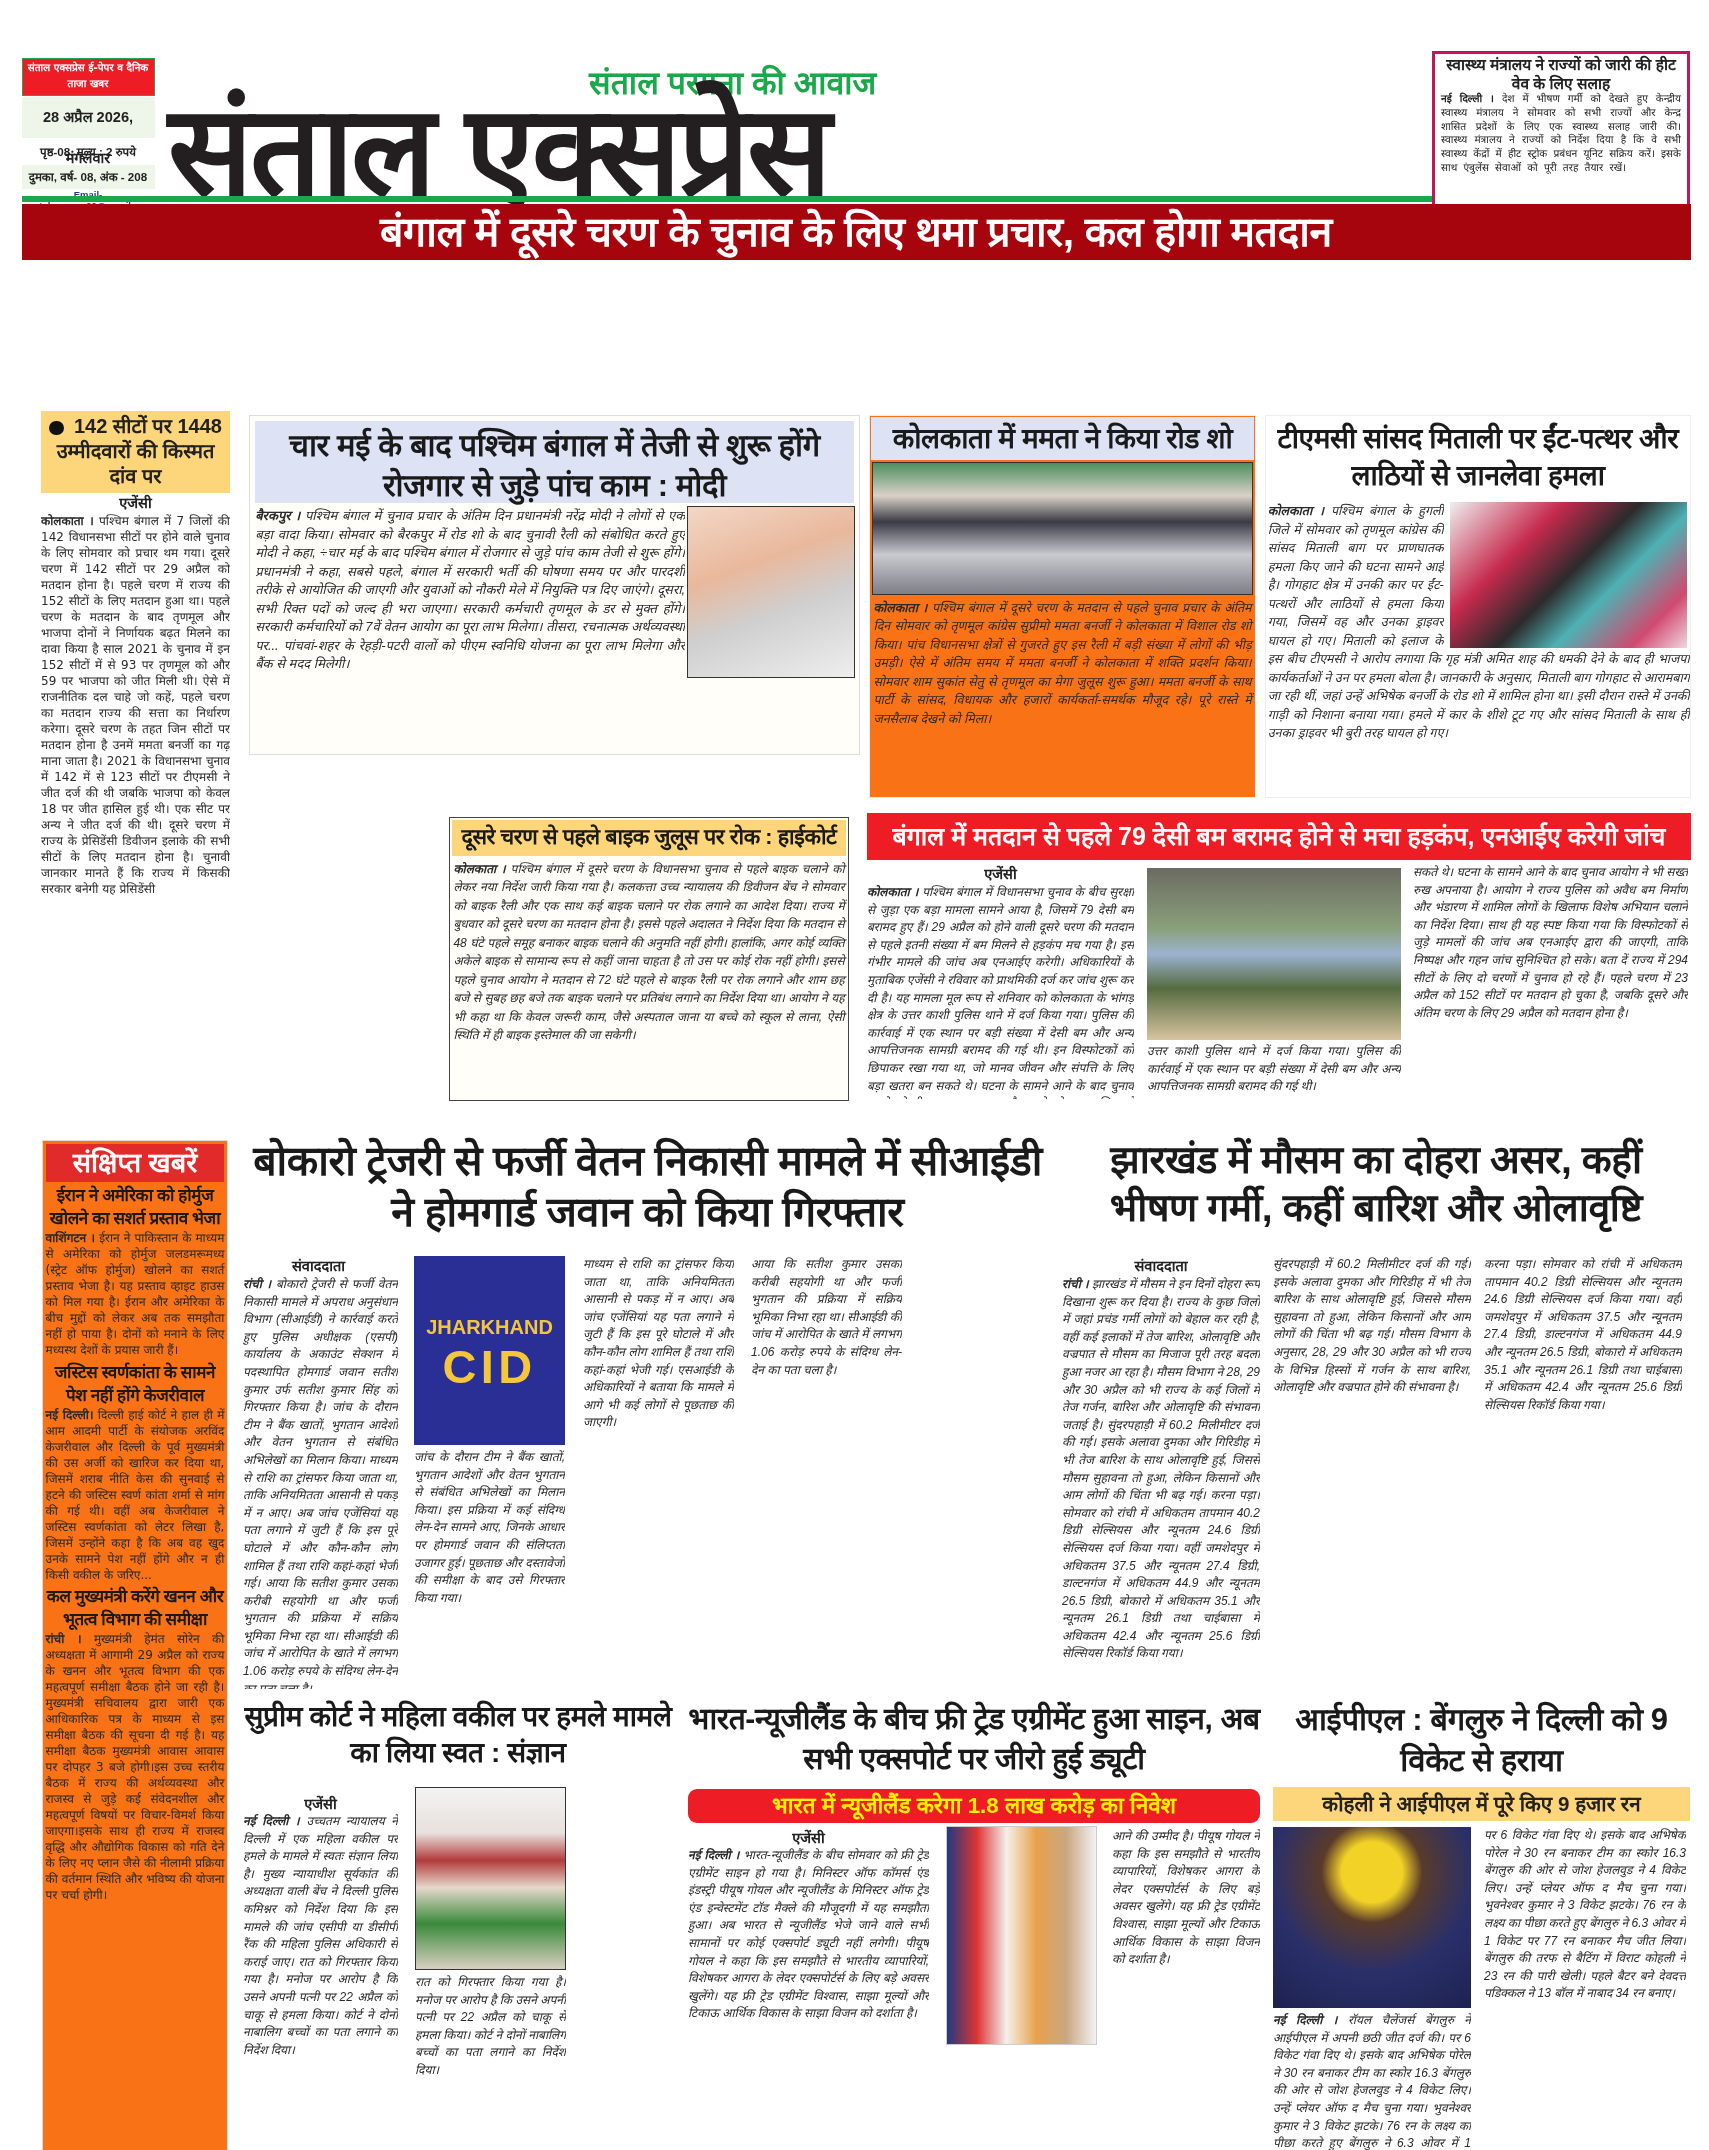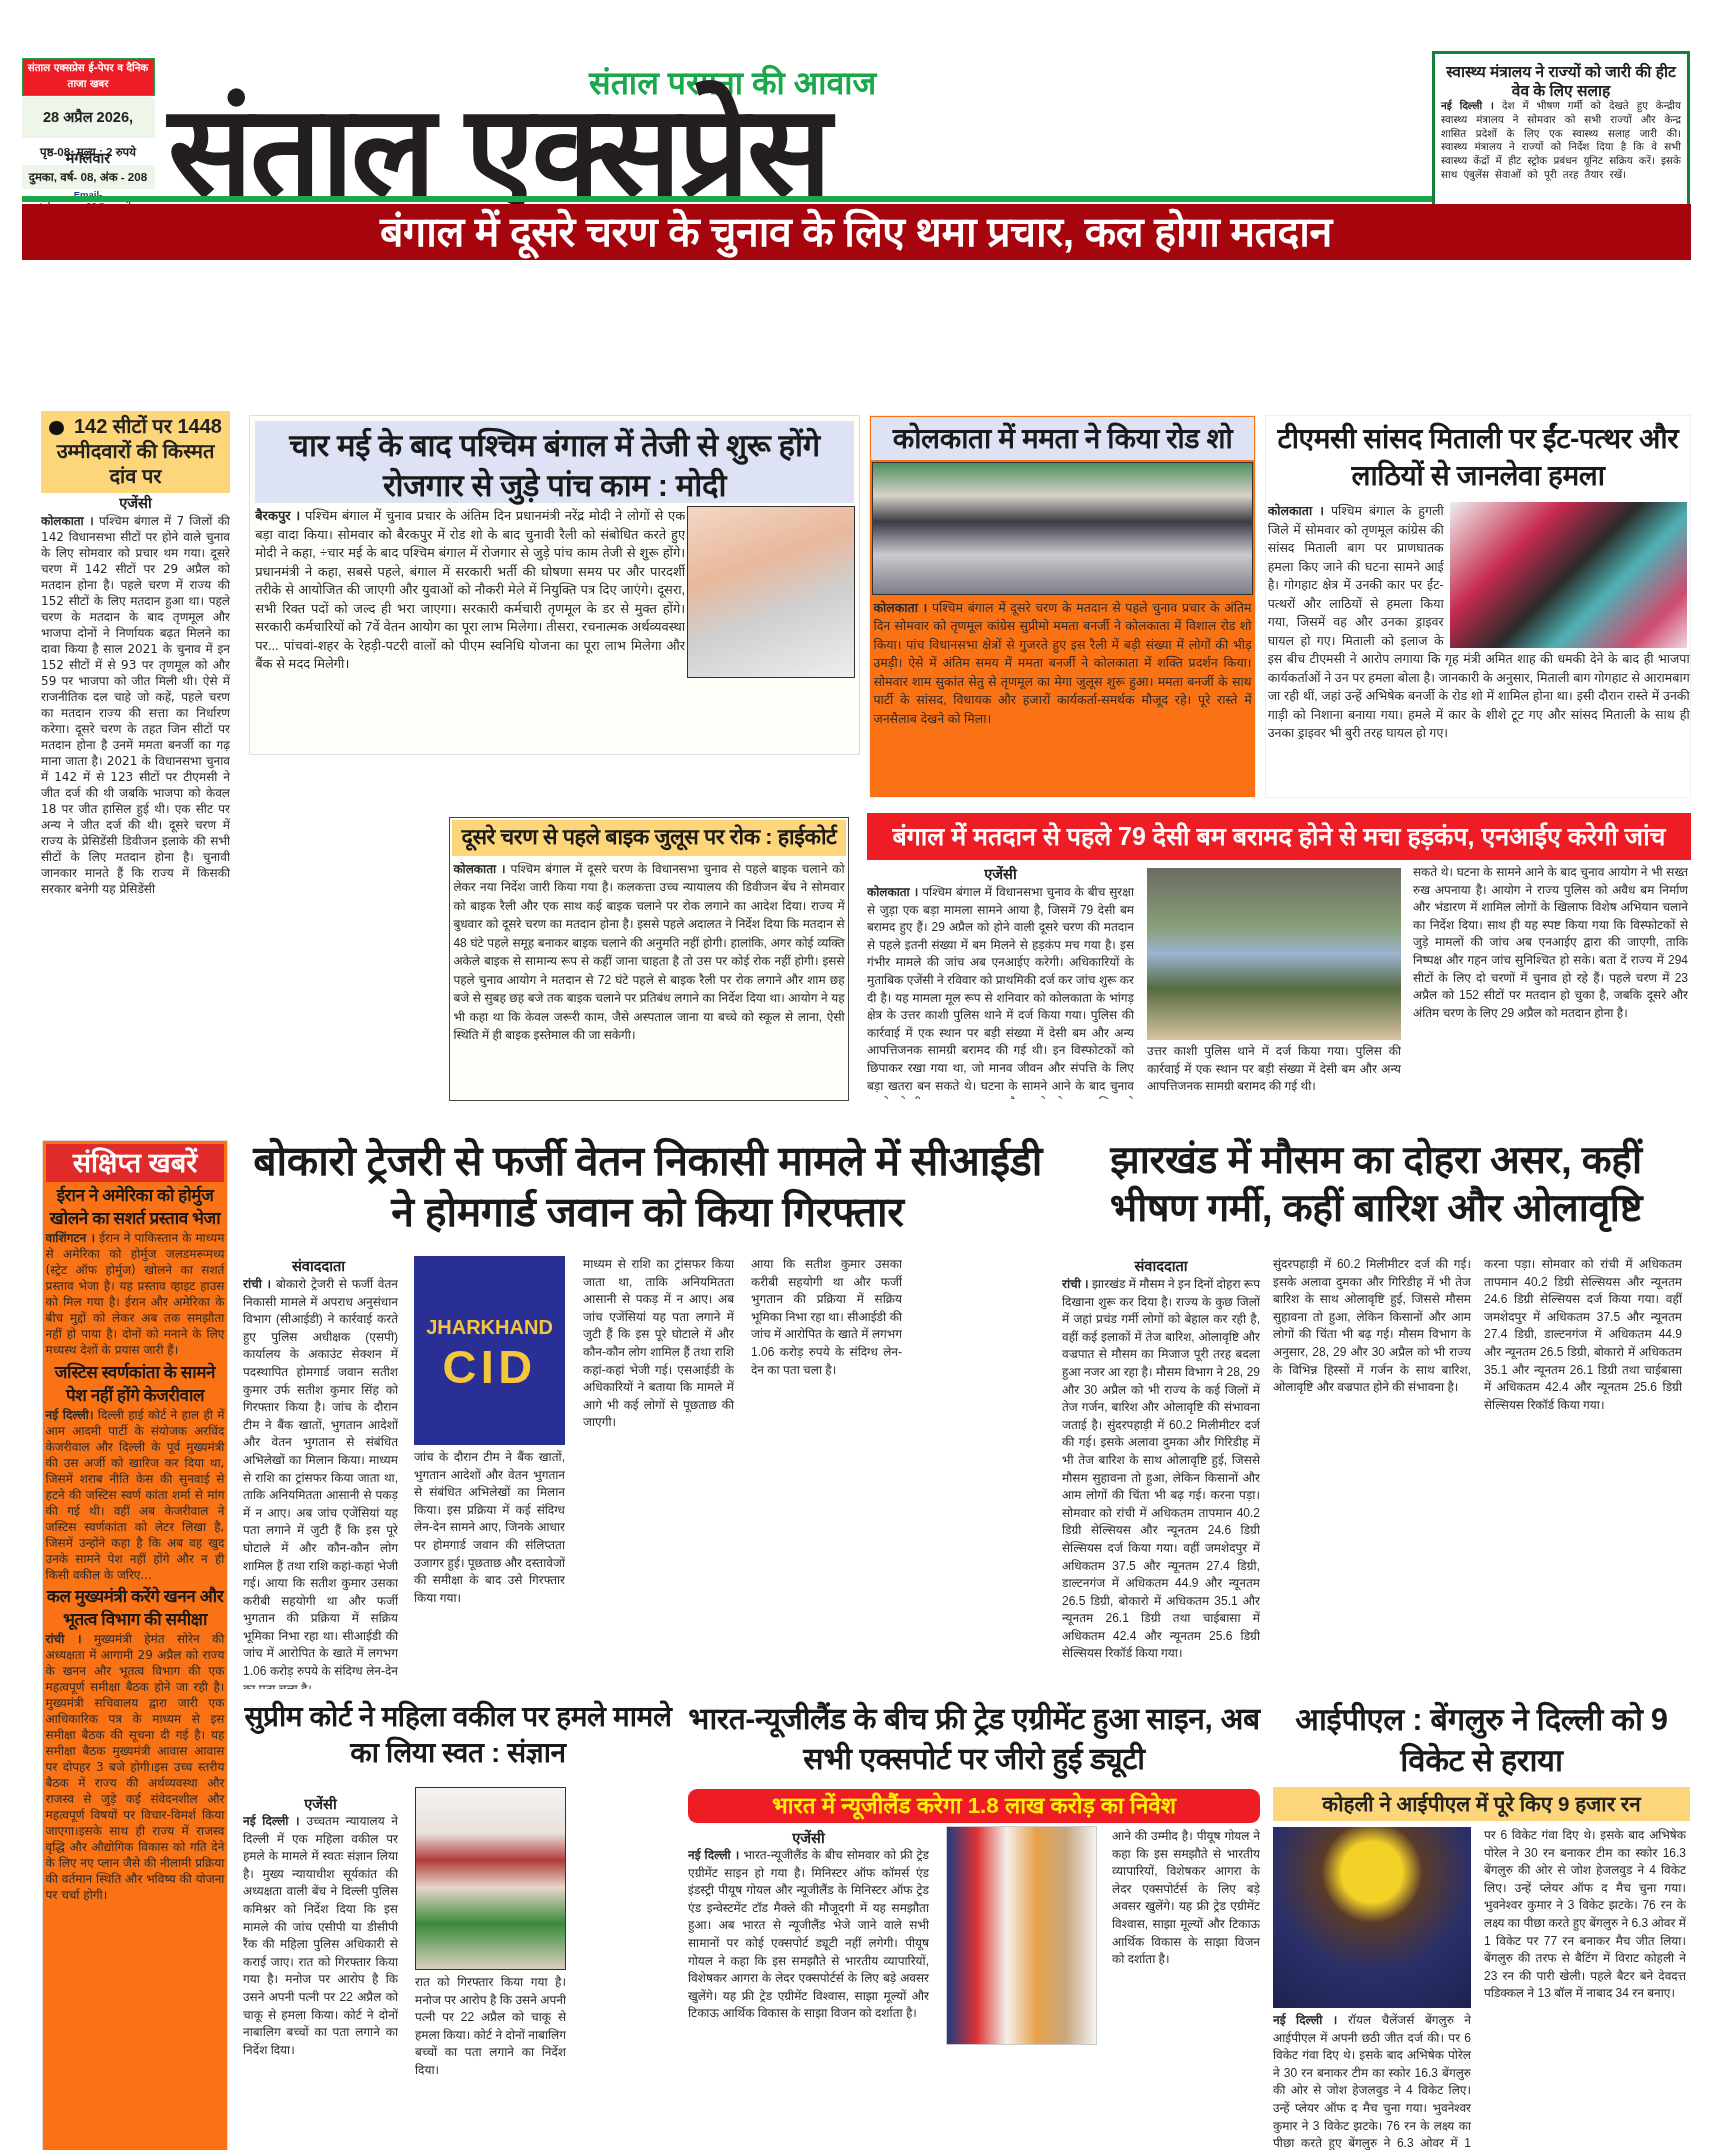--- a/index.html
+++ b/index.html
@@ -1,35 +1,35 @@
 <!DOCTYPE html>
 <html style="font-size:6.9px"><head>
 <meta charset="utf-8">
 <style>
   * { box-sizing: border-box; margin: 0; padding: 0; }
   body { width: 1710px; height: 2694px; background: #ffffff; font-family: "DejaVu Sans", sans-serif; color: #222; position: relative; overflow: hidden; }
   .abs { position: absolute; }
   .cond { font-family: "Liberation Sans", sans-serif; }
   .body-text { font-family: "DejaVu Sans", sans-serif; font-size: 13px; line-height: 19px; text-align: justify; color: #2a2a2a; }
-  .body-cond { font-family: "Liberation Sans", sans-serif; font-size: 13.8px; line-height: 23px; text-align: justify; color: #2a2a2a; }
+  .body-cond { font-family: "Liberation Sans", sans-serif; font-size: 13.8px; line-height: 23px; text-align: justify; color: #2a2a2a; font-style: italic; }
   .byline { text-align: center; font-weight: bold; font-size: 14.6px; line-height: 20.6px; }
   .hl { font-weight: bold; color: #1a1a1a; text-align: center; letter-spacing: -0.4px; }
   .photo { border: 1.3px solid #333; overflow: hidden; }
   .box-border { border: 1.3px solid #ddd; }
 
   
   #top-promo { left: 21.5px; top: 58px; width: 133px; height: 38px; background: #ee1c25; border: 0.9px solid #1aa84a; color: #fff; text-align: center; font-size: 10.3px; line-height: 16.3px; font-weight: bold; }
   #date-box { left: 21.5px; top: 97px; width: 133px; height: 41px; background: #eef6ea; font-size: 14.6px; line-height: 41px; text-align: center; font-weight: bold; color: #222; }
   #price { left: 21.5px; top: 140px; width: 133px; height: 24px; font-size: 11.6px; text-align: center; font-weight: bold; line-height: 24px; }
   #issue { left: 21.5px; top: 165px; width: 133px; height: 24px; background: #eef6ea; font-size: 11.6px; text-align: center; font-weight: bold; line-height: 24px; }
   #email { left: 21.5px; top: 189px; width: 133px; font-size: 9.5px; color: #2a3a8a; text-align: center; font-weight: bold; }
   #tagline { left: 589px; top: 60px; font-size: 32px; color: #1aa84a; font-weight: bold; }
   #logo { left: 168px; top: 86px; font-size: 125px; line-height: 129px; font-weight: bold; color: #231f20; letter-spacing: -2.6px; }
   #green-rule { left: 21.5px; top: 196px; width: 1495px; height: 6px; background: #1aa84a; }
-  #right-box { left: 1432px; top: 51px; width: 258px; height: 161px; border: 3px solid #15803d; padding: 8px 6px; background: #fff; }
+  #right-box { left: 1432px; top: 51px; width: 258px; height: 161px; border: 3px solid #be185d; padding: 1px 6px; background: #fff; }
   #right-box .h { font-size: 15.5px; line-height: 19px; font-weight: bold; text-align: center; }
   #right-box .t { font-size: 10.3px; line-height: 13.8px; text-align: justify; font-family: Liberation Mono, monospace; }
 
   #banner { left: 21.5px; top: 204px; width: 1669px; height: 56px; background: #a6050d; color: #fff; font-size: 41px; line-height: 56px; text-align: center; font-weight: bold; letter-spacing: -0.4px; }
 
   .light-bg { background: #fffef8; }
   .cream { background: #f97316; }
   .lav { background: #dde3f4; }
   .peach { background: #fdd67c; }
   .redbar { background: #ee1c25; }

